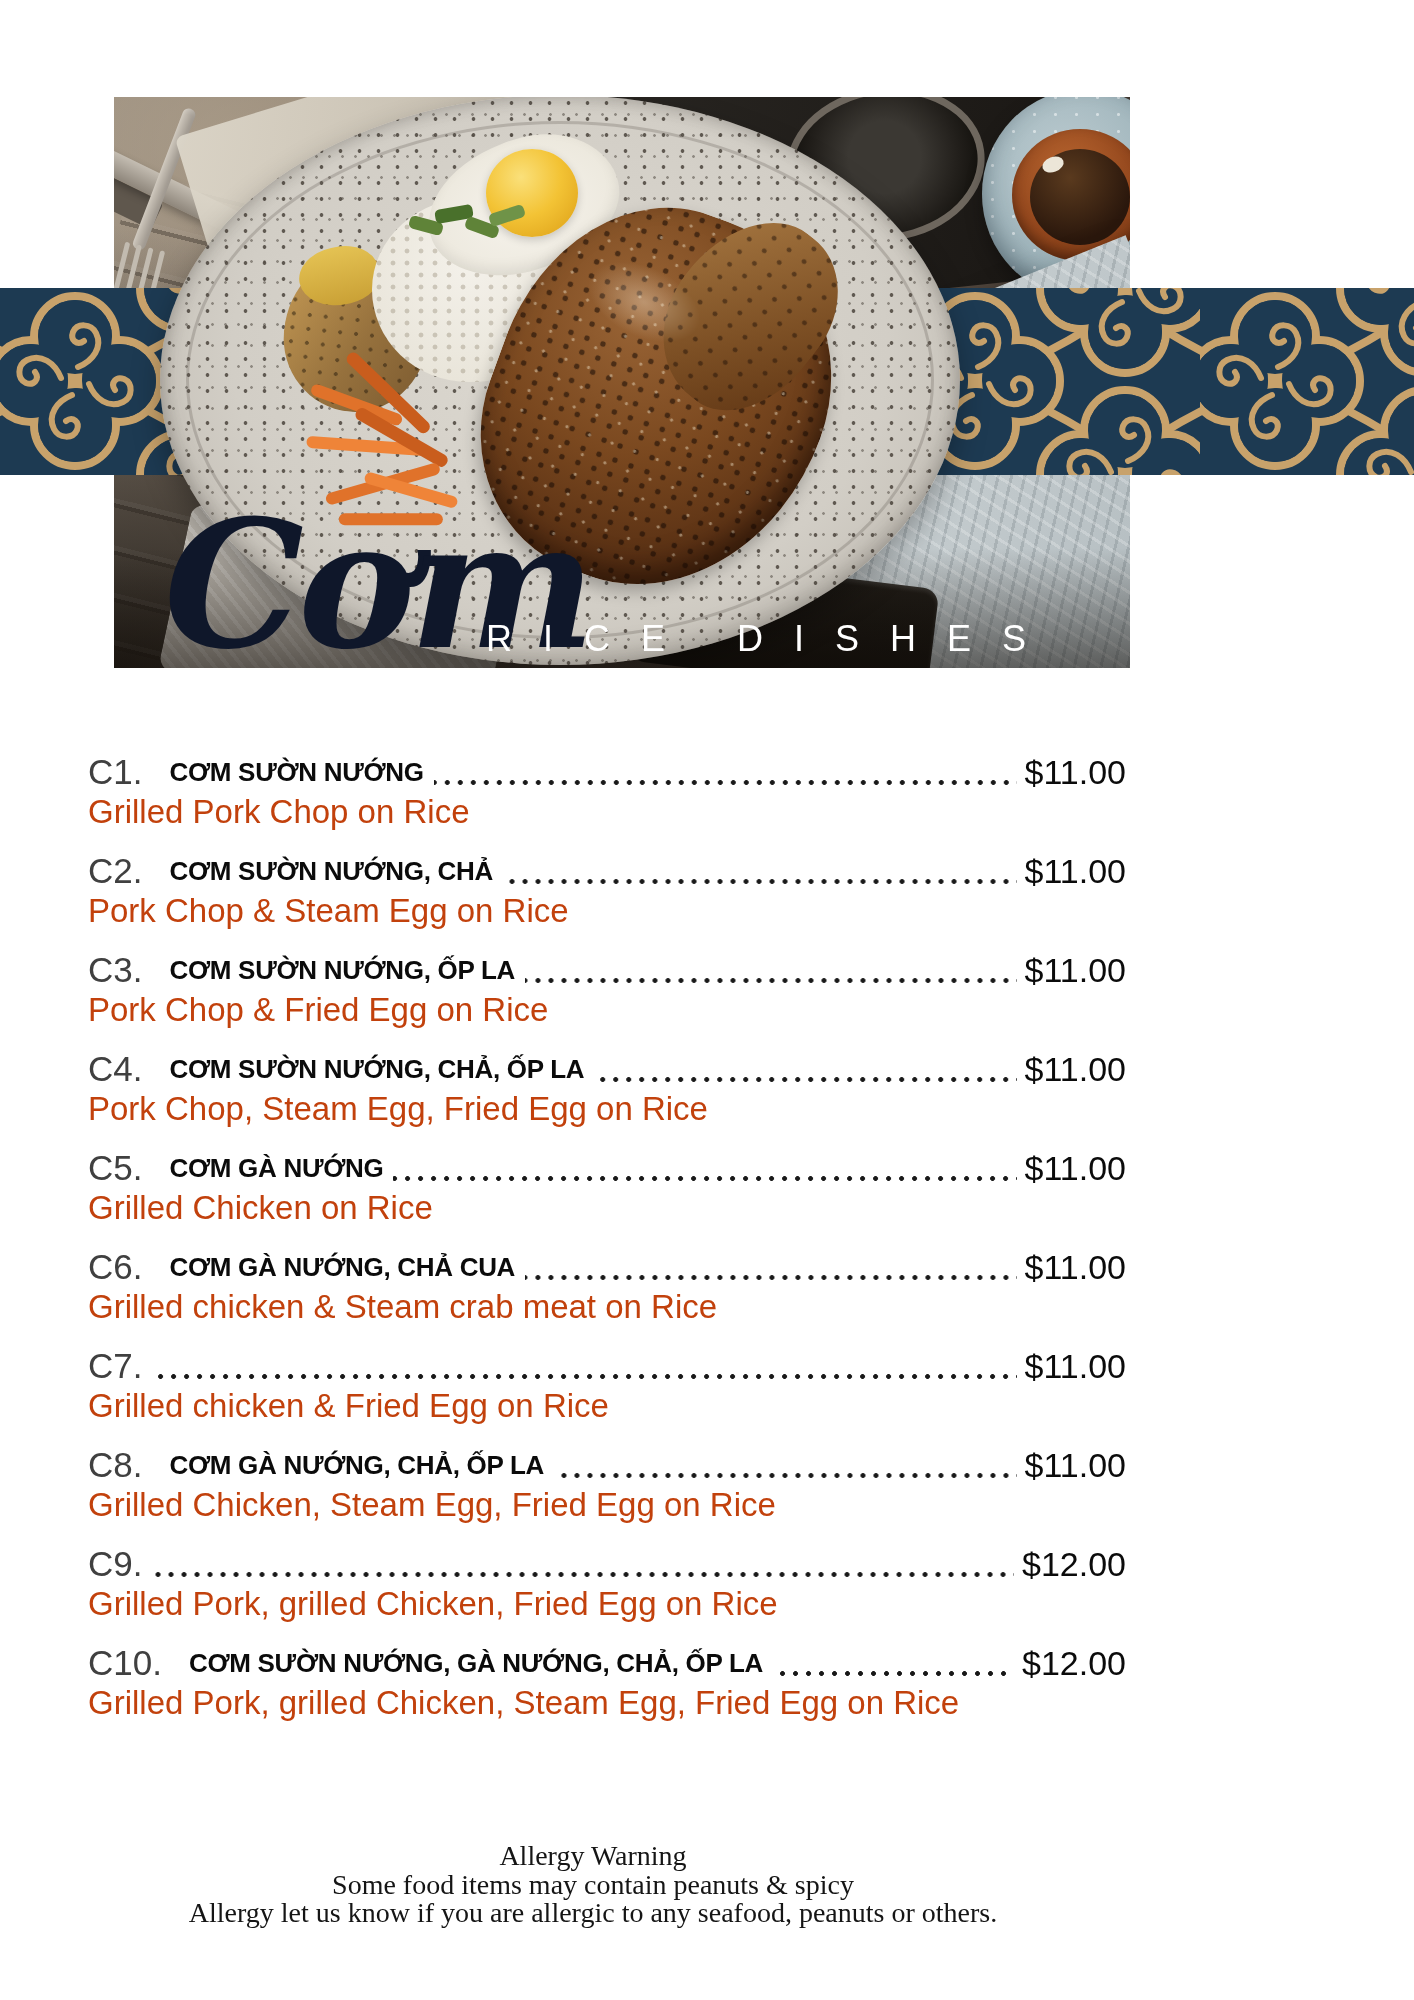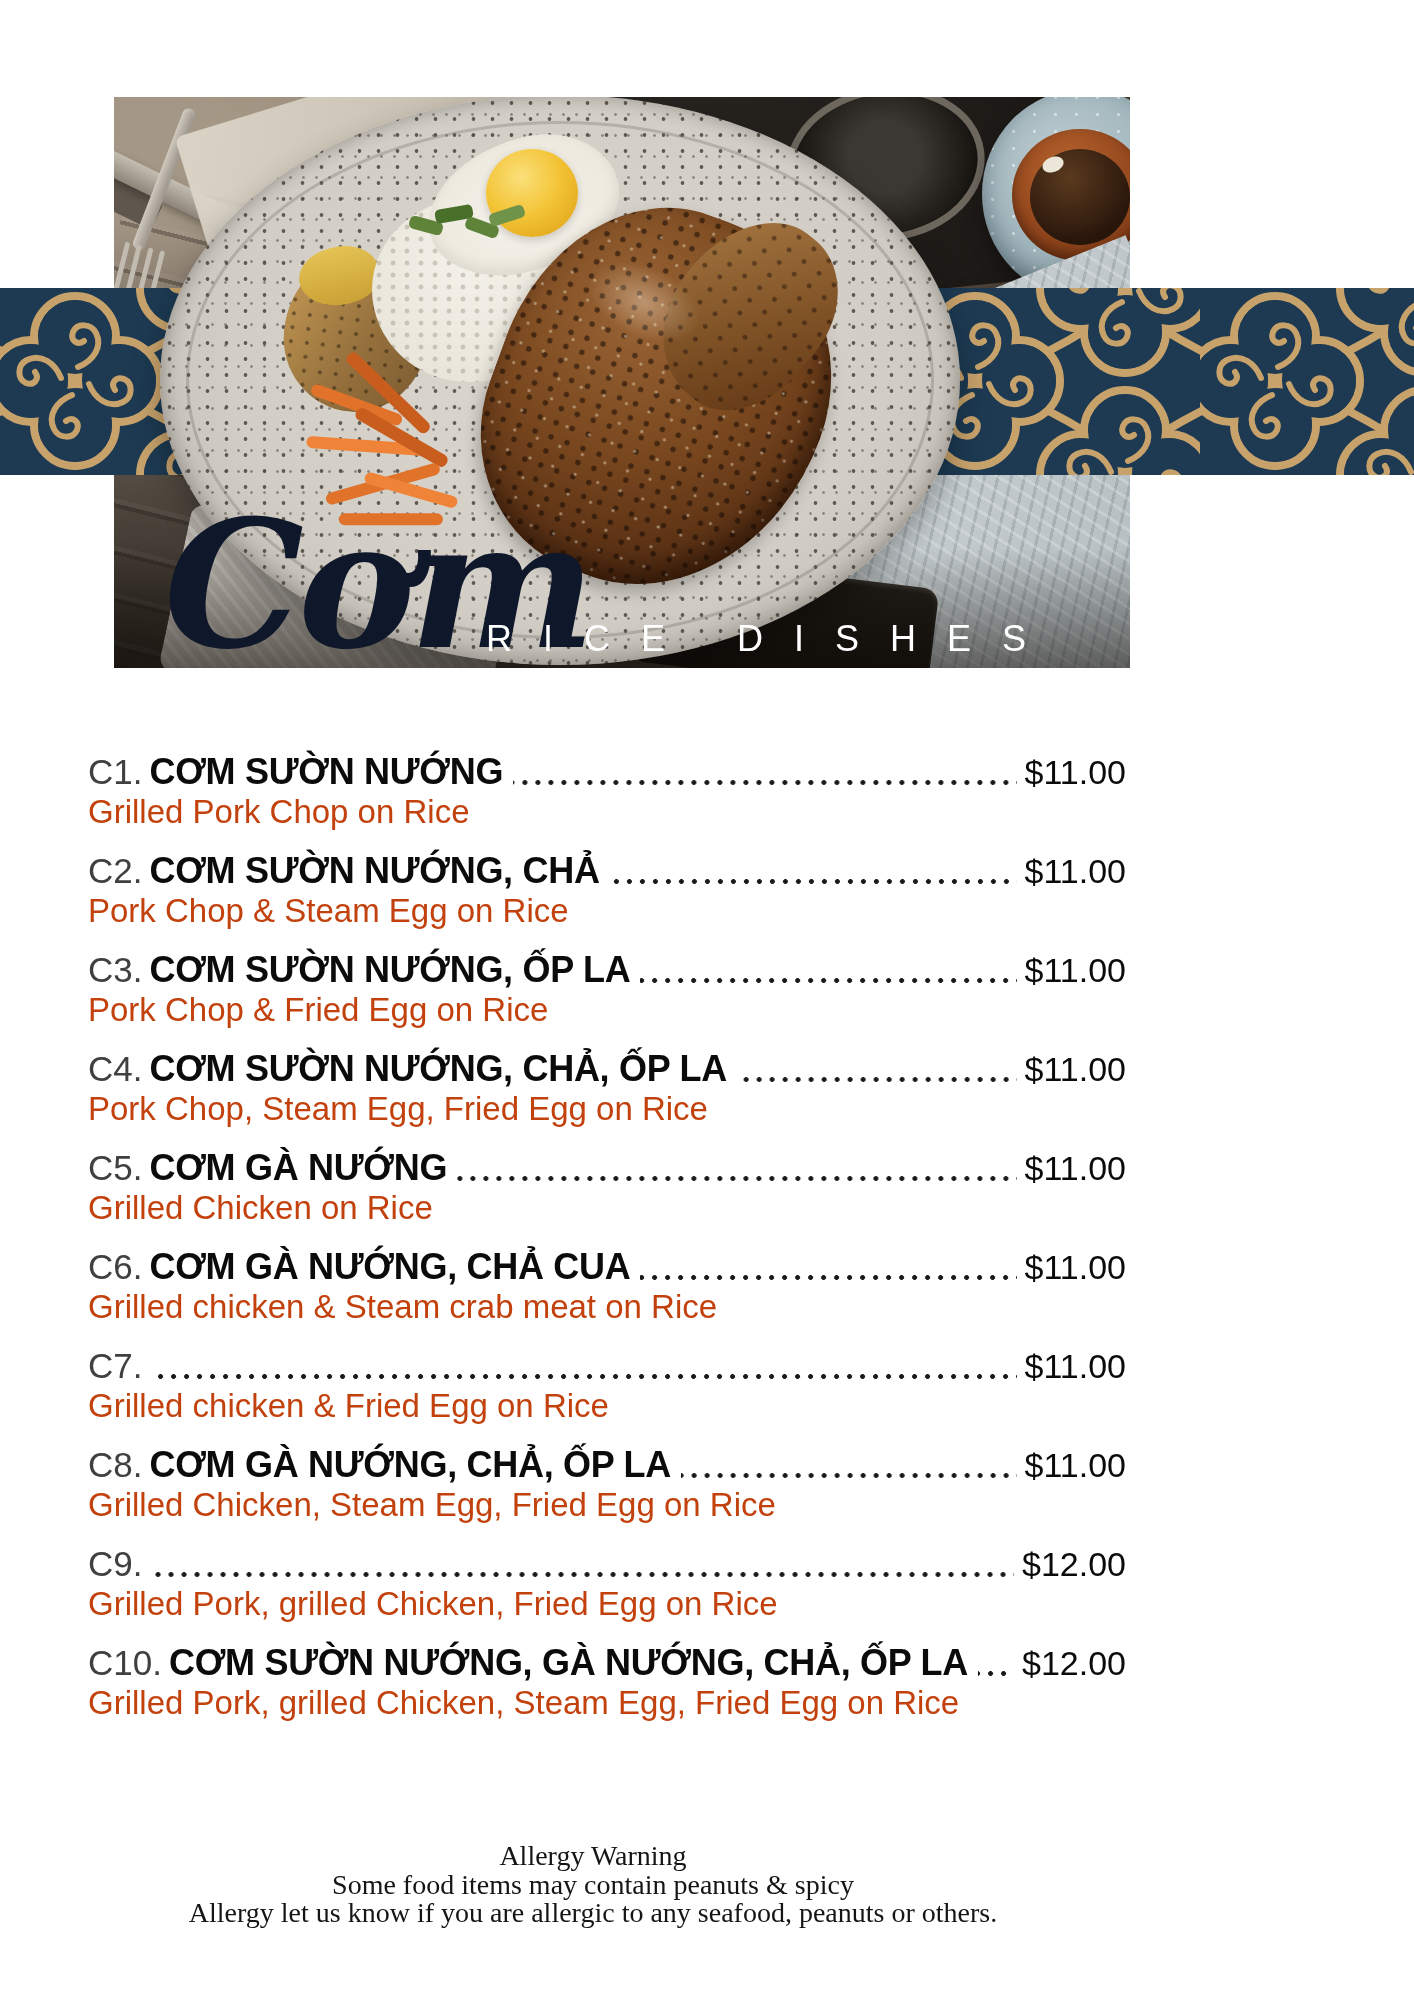--- a/index.html
+++ b/index.html
@@ -106,21 +106,21 @@
 
   .title-script{position:absolute;left:50px;bottom:-6px;font-family:"DejaVu Serif","Liberation Serif",serif;
         font-style:italic;font-weight:700;font-size:176px;line-height:1;color:#0f172a;letter-spacing:-6px;}
   .title-sub{position:absolute;left:372px;bottom:8px;font-size:36px;letter-spacing:31px;color:#ffffff;font-weight:400;white-space:nowrap;}
 
   
   .menu{position:absolute;left:88px;top:752px;width:1038px;z-index:4;}
   .item{margin-bottom:20px;}
   .line1{display:flex;align-items:flex-end;}
   .code{font-size:35px;font-weight:400;color:#404040;line-height:40px;white-space:pre;}
-  .name{font-size:36px;font-weight:700;letter-spacing:-0.3px;color:#0b0b0b;line-height:40px;margin-left:7px;white-space:pre;text-align:right;}
+  .name{font-size:26px;font-weight:700;letter-spacing:-0.3px;color:#0b0b0b;line-height:40px;margin-left:27px;white-space:pre;text-align:right;}
   .leader{flex:1 1 0;min-width:12px;height:5px;margin:0 8px 7px 10px;
         background-image:radial-gradient(circle at 2.5px 2.5px, #191919 2.1px, transparent 2.7px);
         background-size:13px 5px;background-repeat:repeat-x;background-position:right bottom;}
   .price{font-size:34px;font-weight:400;color:#0b0b0b;line-height:40px;white-space:pre;}
   .desc{font-size:33px;font-weight:400;color:#c2410c;line-height:38px;margin-top:1px;}
 
   
   .footer{position:absolute;left:74px;top:1842px;width:1038px;text-align:center;color:#151515;z-index:4;font-family:Liberation Serif, serif;}
   .footer div{font-size:28px;line-height:28.5px;}
 </style>

